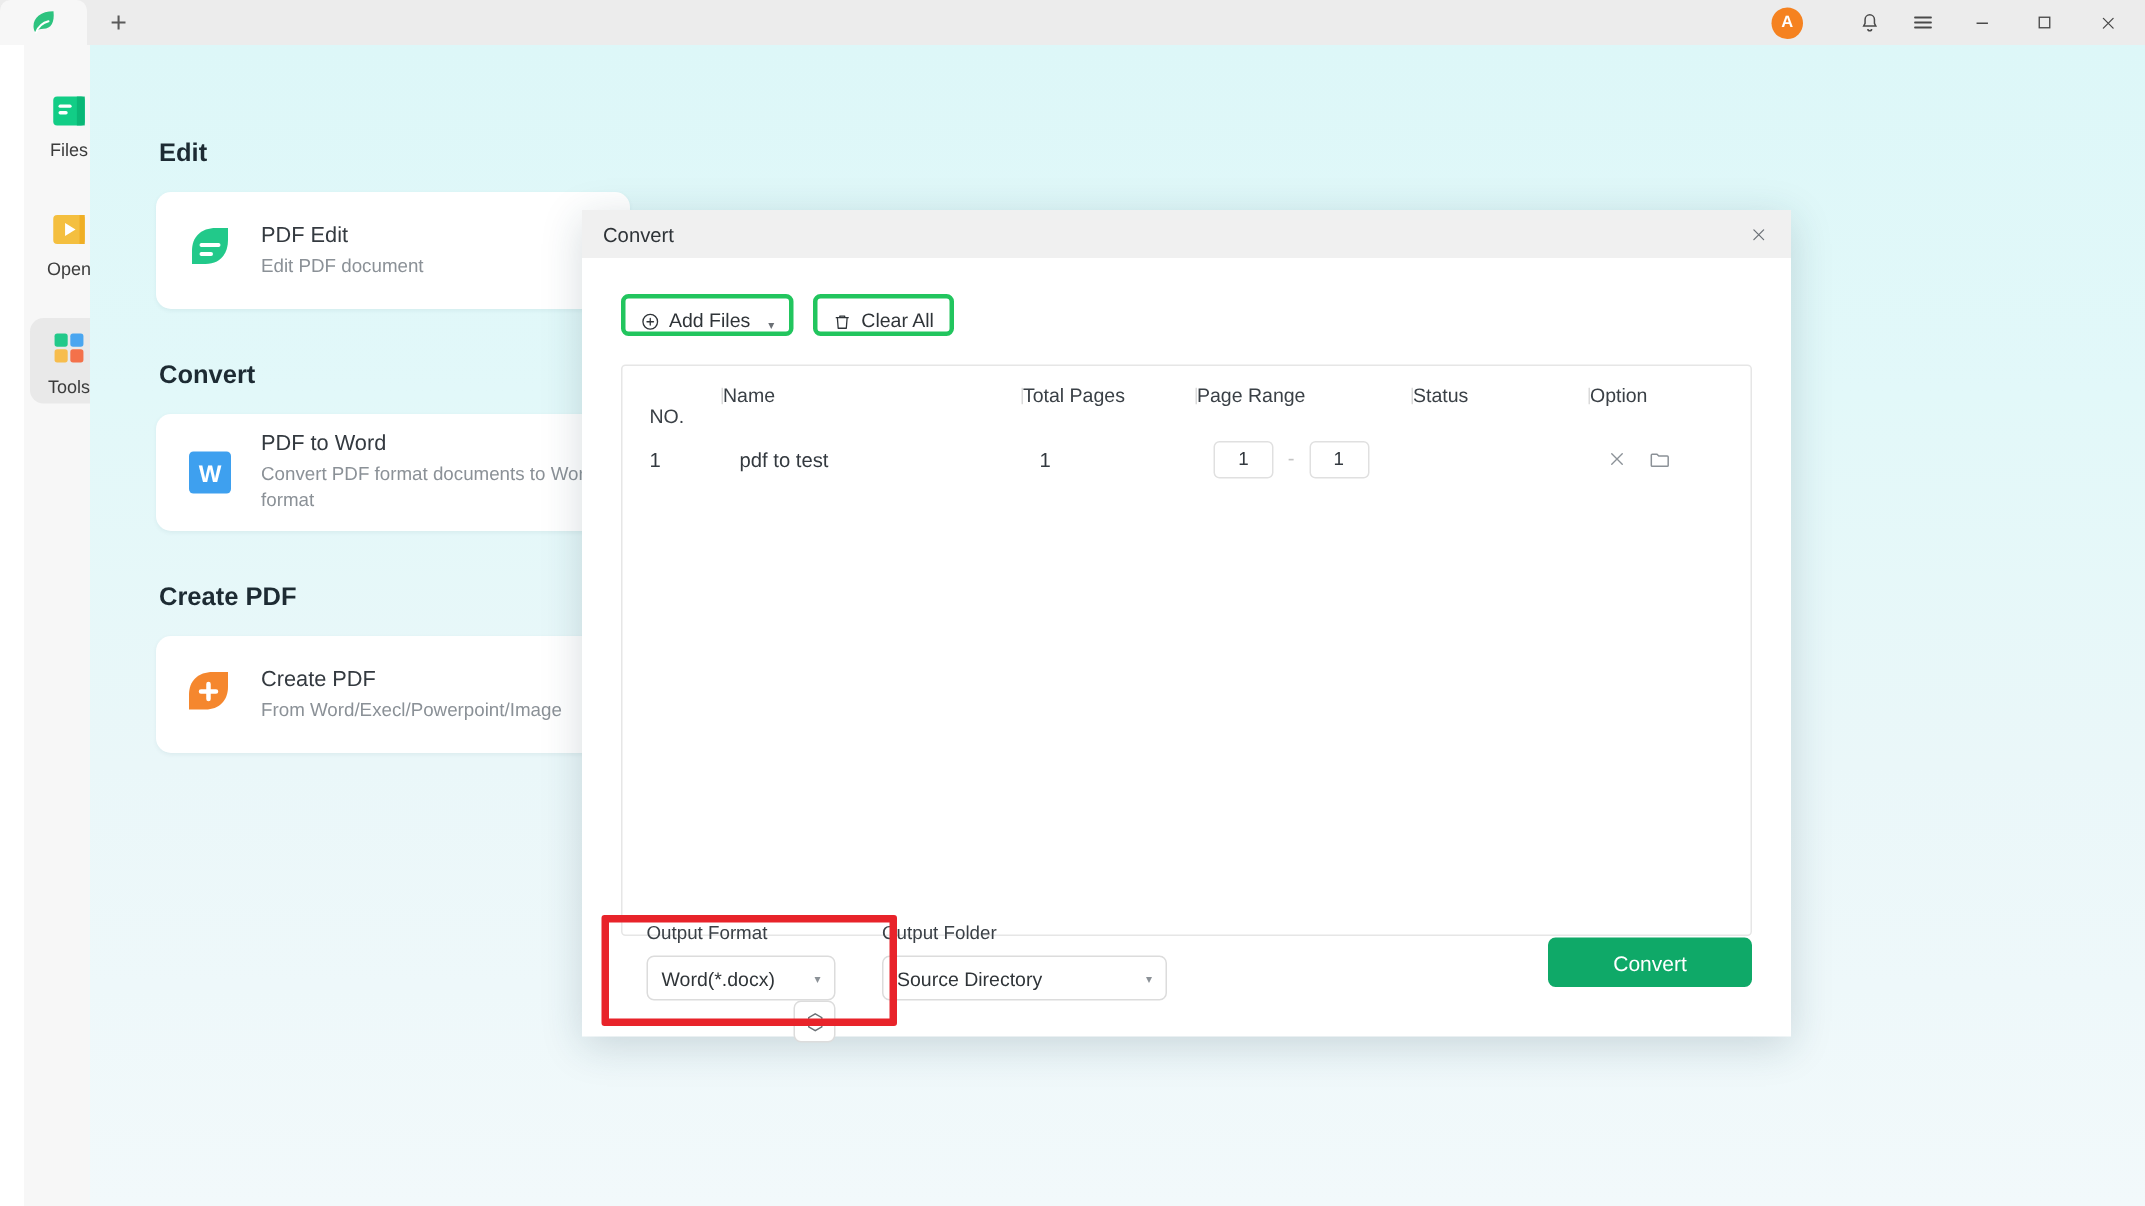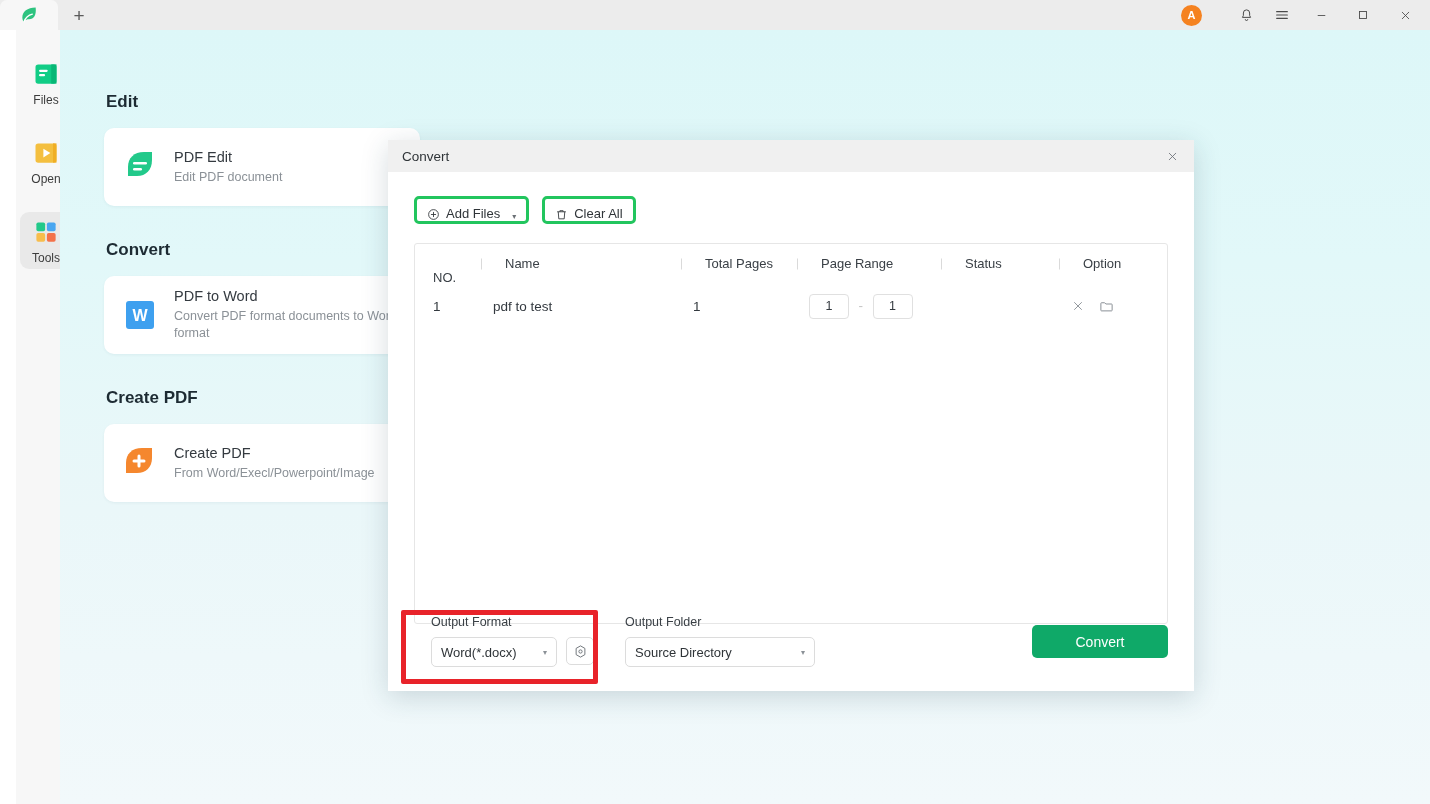--- a/index.html
+++ b/index.html
@@ -109,21 +109,21 @@
   .btn .caret { font-size: 8px; color: #6b7075; margin-left: 6px; }
 
   
   .table {
     height: 381px; border: 1px solid #e6e6e6; border-radius: 3px;
     background: #ffffff; overflow: hidden;
   }
   .thead { display: flex; align-items: center; height: 39px; padding-left: 18px; }
   .th {
     font-size: 13px; color: #3a4046; position: relative;
-    padding-left: 24px;
+    padding-left: 1px;
   }
   .th::before {
     content: ""; position: absolute; left: 0; top: 50%;
     transform: translateY(-50%); width: 1px; height: 11px; background: #dadada;
   }
   .th.first { padding-left: 0; margin-top: 27px; }
   .th.first::before { display: none; }
   .c-no   { width: 48px; }
   .c-name { width: 200px; }
   .c-tp   { width: 116px; }
@@ -155,21 +155,21 @@
     font-size: 13px; color: #2f3438;
   }
   .sel .caret { margin-left: auto; font-size: 8px; color: #8b9197; padding-left: 12px; }
   .sel-fmt { width: 126px; }
   .sel-fold { width: 190px; }
   .gear-btn {
     width: 28px; height: 28px; border: 1px solid #dcdcdc; border-radius: 5px;
     background: #fff; display: flex; align-items: center; justify-content: center;
     margin-left: 9px; color: #6b7075;
   }
-  .row-inline { display: flex; align-items: flex-start; }
+  .row-inline { display: flex; align-items: flex-end; flex-direction: column; }
   .f-left { margin-left: 17px; }
   .f-mid { margin-left: 31px; }
   .convert-btn {
     margin-left: auto; margin-top: 24px;
     width: 136px; height: 33px; border-radius: 5px;
     background: #0fa968; color: #ffffff;
     font-size: 14px; display: flex; align-items: center; justify-content: center;
   }
   .redbox {
     position: absolute; left: 401px; top: 610px; width: 197px; height: 74px;

